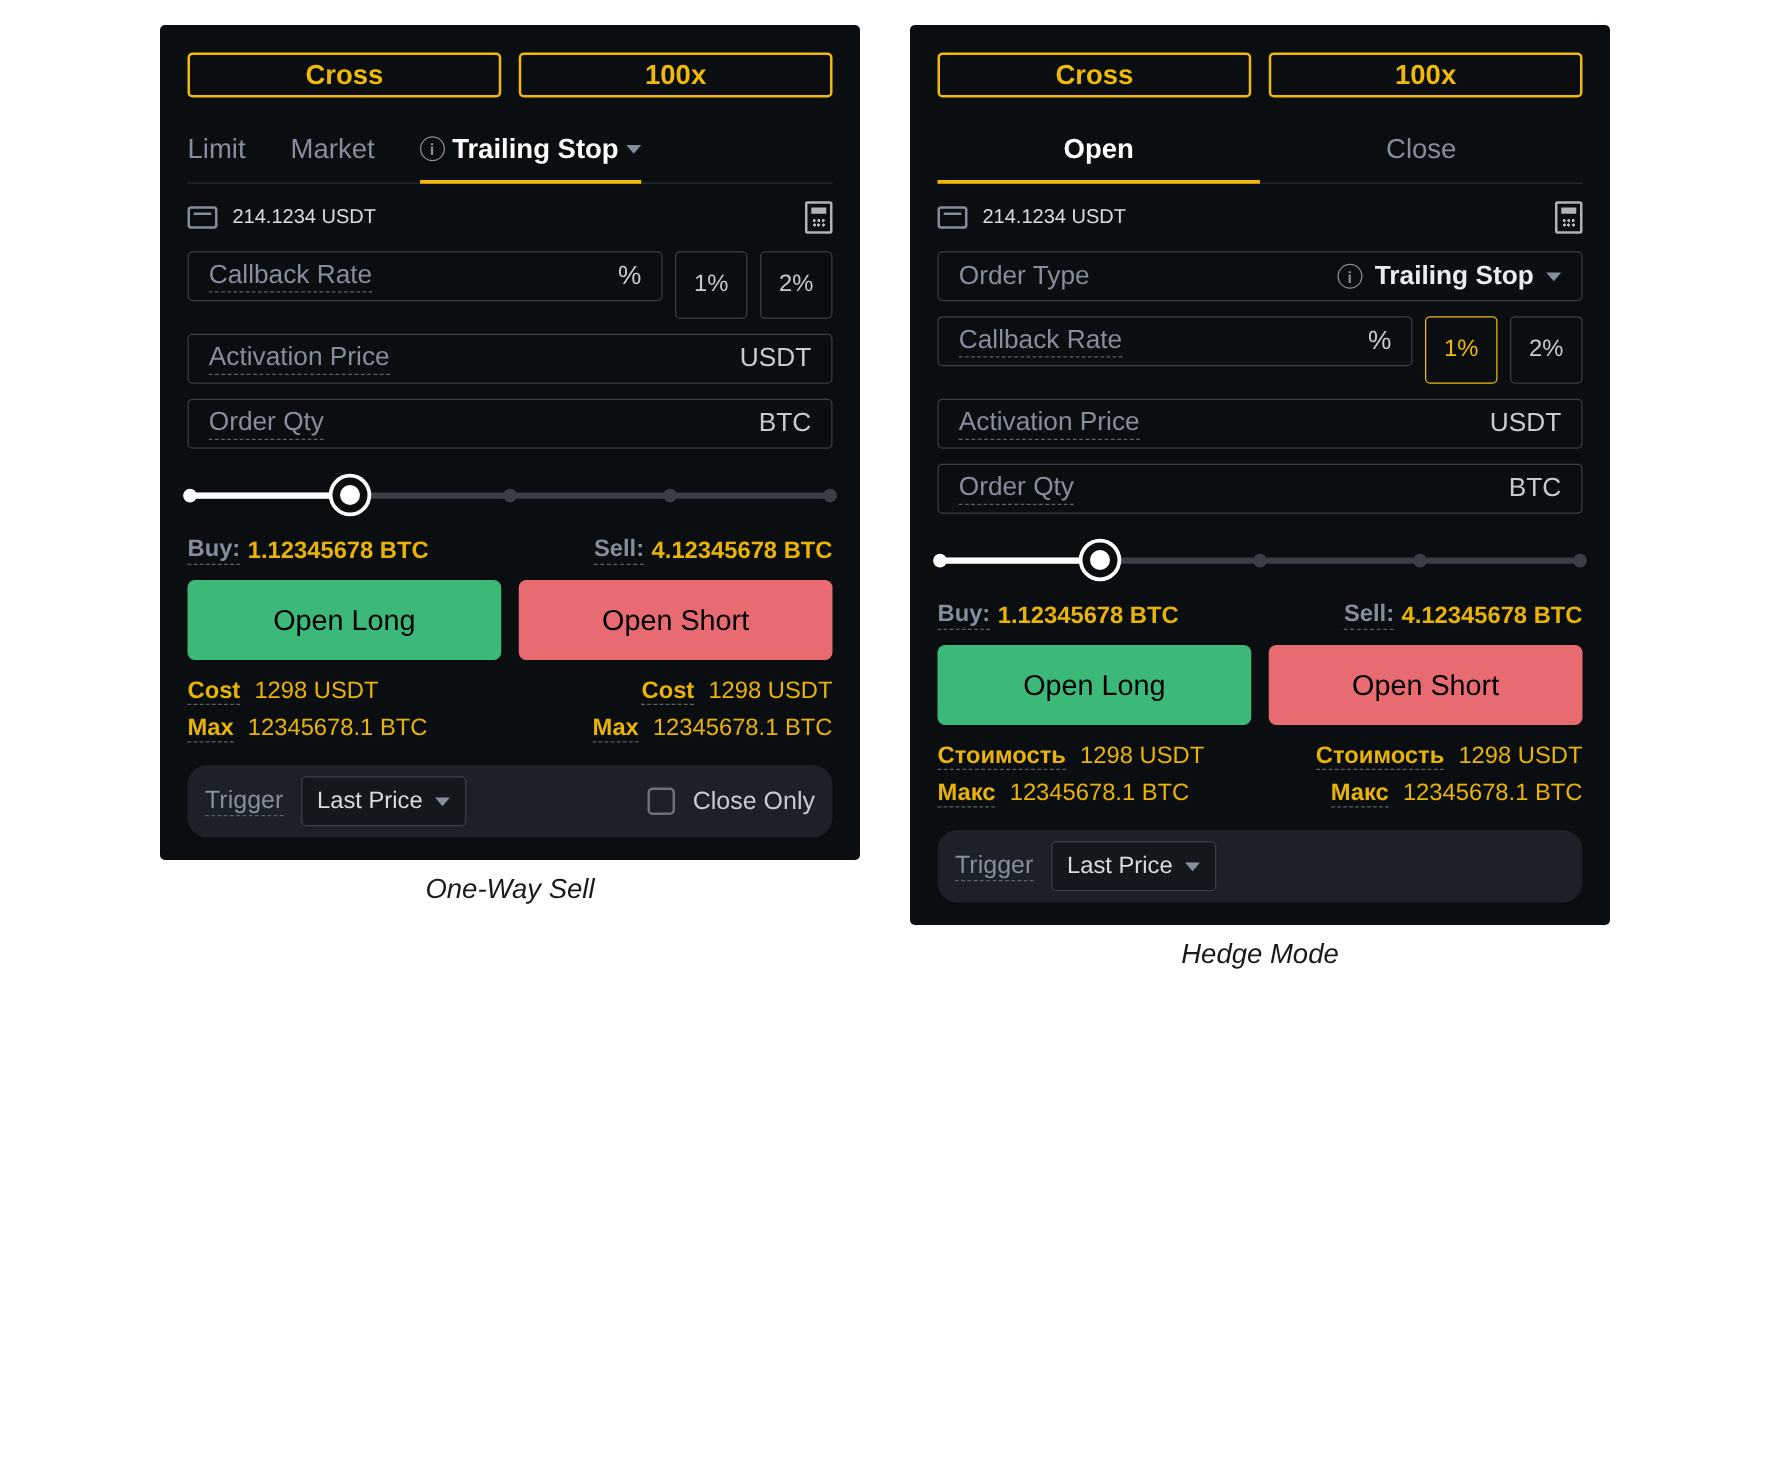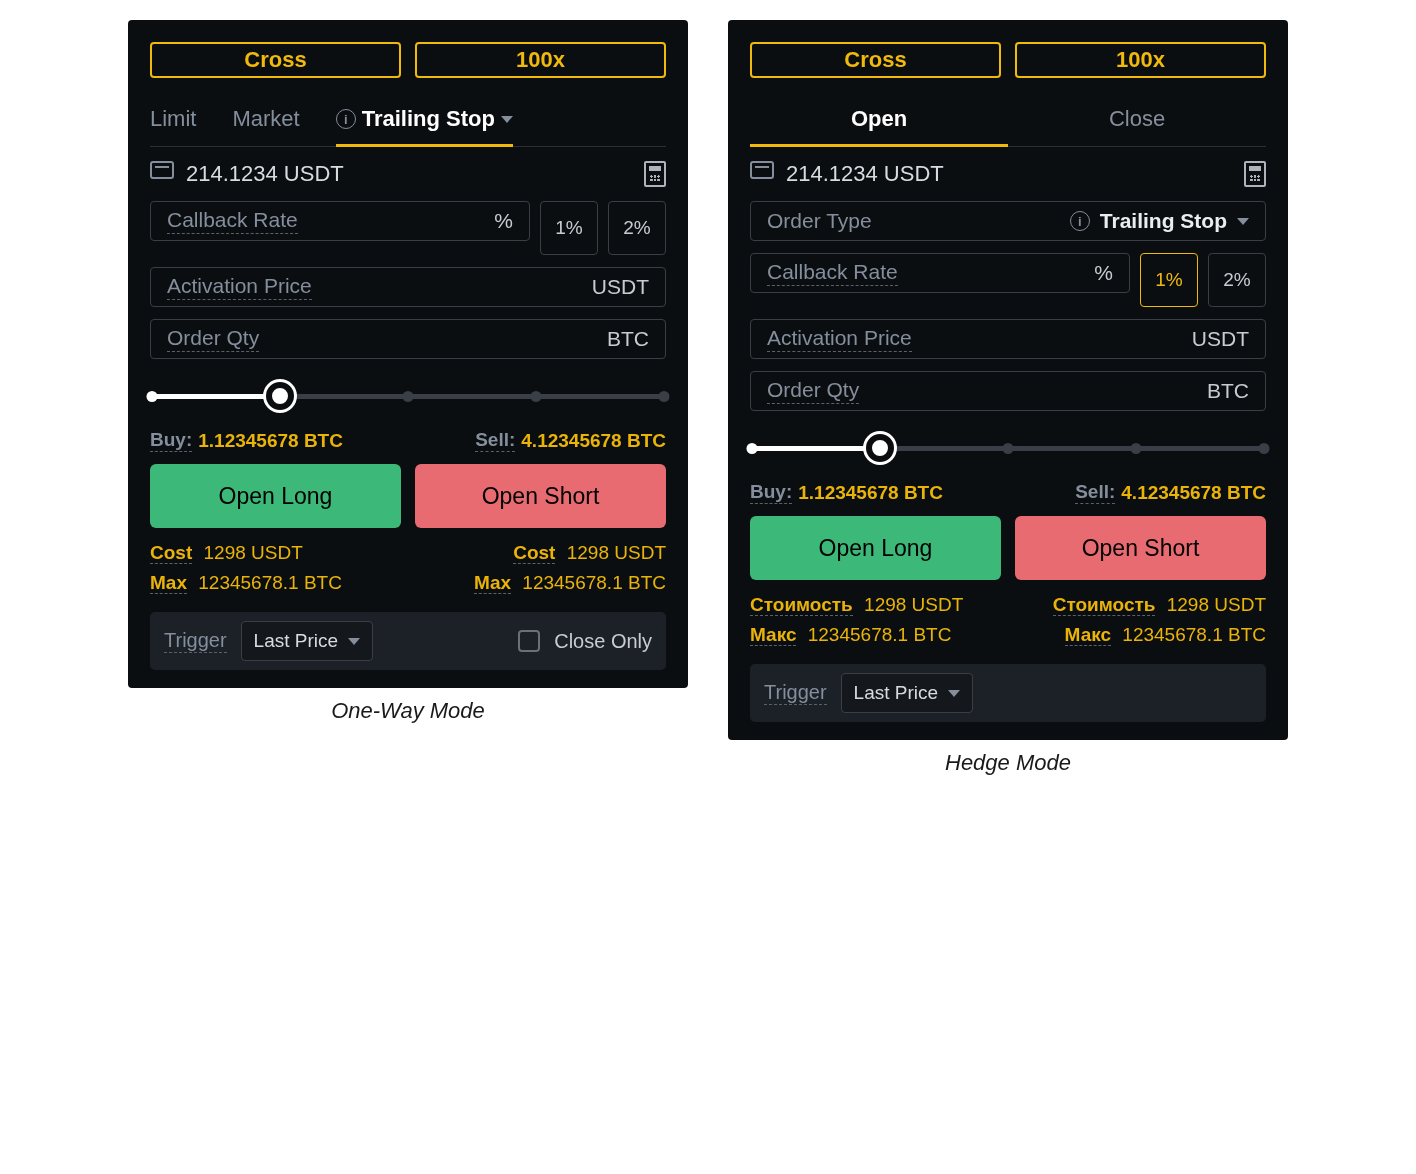--- a/index.html
+++ b/index.html
@@ -86,21 +86,21 @@
     border-left: 6px solid transparent;
     border-right: 6px solid transparent;
     border-top: 7px solid #848e9c;
   }
   .balance-row {
     display: flex;
     align-items: center;
     justify-content: space-between;
     margin-bottom: 14px;
   }
-  .balance-left { display: flex; align-items: flex-start; gap: 12px; font-size: 22px; color: #d8dce1; }
+  .balance-left { display: flex; align-items: flex-end; gap: 12px; font-size: 16px; color: #d8dce1; }
   .wallet-ic { width: 24px; height: 18px; border: 2px solid #848e9c; border-radius: 3px; position: relative; }
   .wallet-ic::before { content: ""; position: absolute; top: 3px; left: 3px; right: 3px; height: 2px; background: #848e9c; }
   .calc-ic { width: 22px; height: 26px; border: 2px solid #aeb4bc; border-radius: 2px; position: relative; cursor: pointer; }
   .calc-ic::before { content: ""; position: absolute; top: 3px; left: 3px; right: 3px; height: 5px; background: #aeb4bc; }
   .calc-ic::after { content: ""; position: absolute; bottom: 3px; left: 3px; right: 3px; top: 11px;
     background:
       radial-gradient(circle at 20% 30%, #aeb4bc 1.2px, transparent 1.3px),
       radial-gradient(circle at 50% 30%, #aeb4bc 1.2px, transparent 1.3px),
       radial-gradient(circle at 80% 30%, #aeb4bc 1.2px, transparent 1.3px),
       radial-gradient(circle at 20% 75%, #aeb4bc 1.2px, transparent 1.3px),
@@ -205,21 +205,21 @@
     display: grid;
     grid-template-columns: 1fr 1fr;
     row-gap: 8px;
     font-size: 19px;
     margin-bottom: 18px;
   }
   .stats-grid > .r { text-align: right; }
   .stats-grid .lbl { color: #eab308; border-bottom: 1px dashed #5a616b; margin-right: 6px; font-weight: bold; }
   .bottom-bar {
     background: #1c2127;
-    border-radius: 5px;
+    border-radius: 16px;
     height: 58px;
     display: flex;
     align-items: center;
     padding: 0 14px;
     gap: 14px;
     text-align: right;
   }
   .trigger-lbl { color: #848e9c; font-size: 20px; border-bottom: 1px dashed #5a616b; }
   .trigger-select {
     border: 1px solid #3a3f47;
@@ -340,21 +340,21 @@
     <div class="trigger-select">
       <span>Last Price</span>
       <span class="caret-down"></span>
     </div>
     <div class="bottom-spacer"></div>
     <span class="chk"></span>
     <span class="reduce-lbl">Close Only</span>
   </div>
 
 </div>
-<div class="caption">One-Way Mode</div>
+<div class="caption">One-Way Sell</div>
 </div>
 
 <div class="column">
 <div class="panel">
 
   <div class="top-btn-row">
     <div class="top-btn">Cross</div>
     <div class="top-btn">100x</div>
   </div>
 

